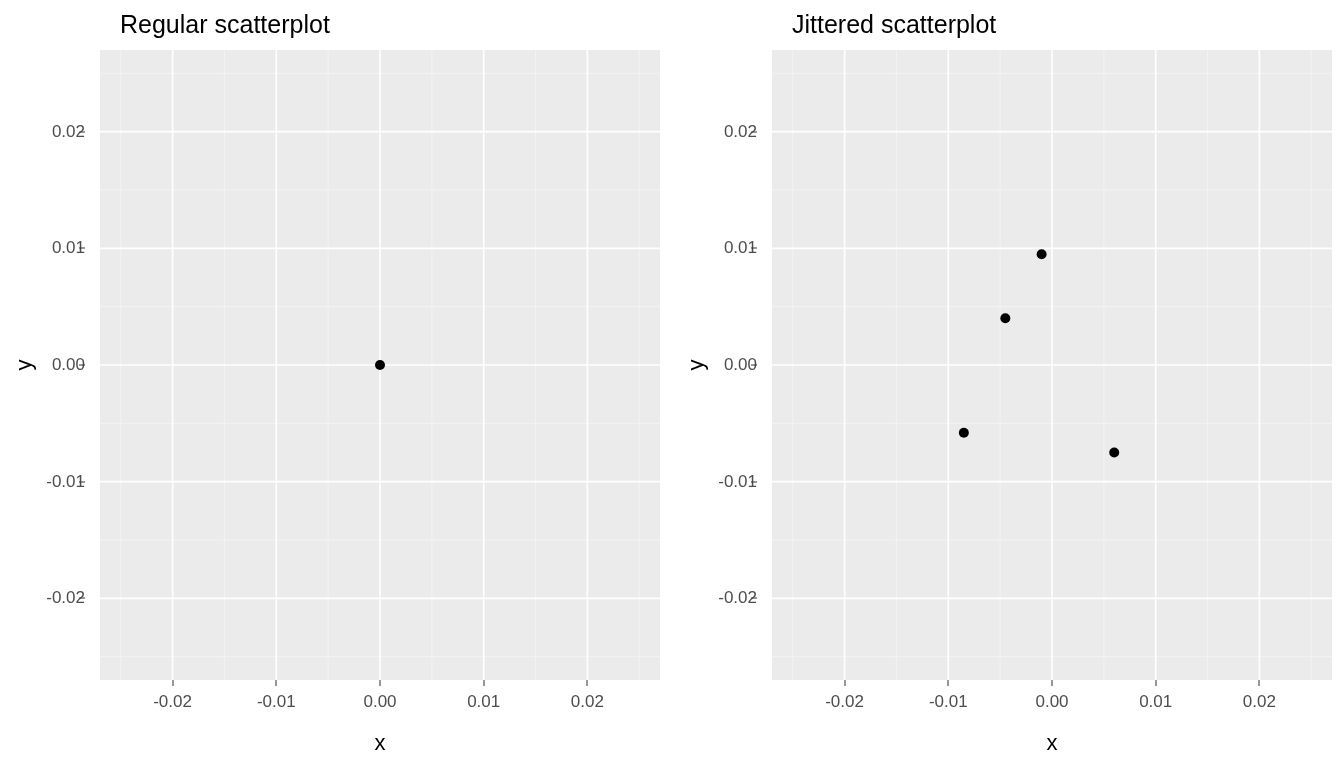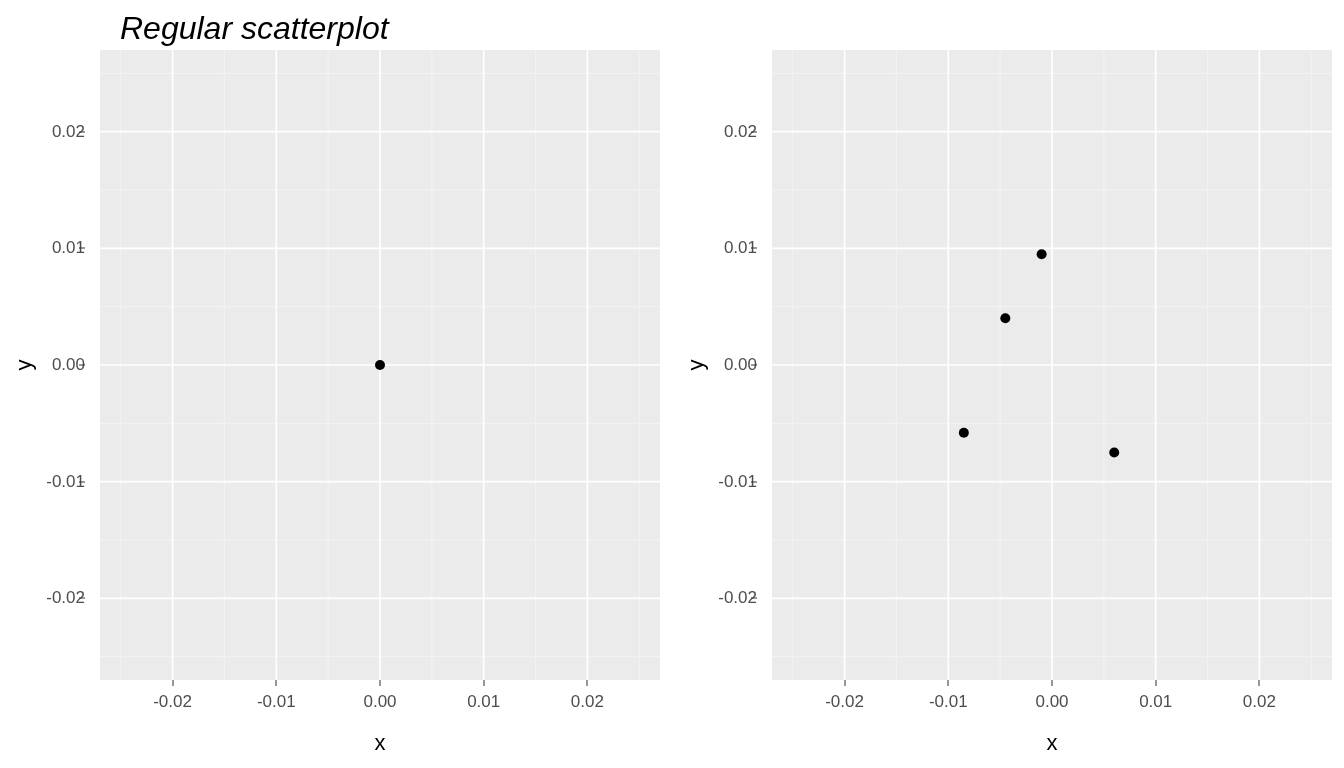--- a/index.html
+++ b/index.html
@@ -14,23 +14,22 @@
   }
   .panel {
     position: relative;
     width: 672px;
     height: 768px;
   }
   .title {
     position: absolute;
     left: 120px;
     top: 10px;
-    font-size: 32px;
+    font-size: 25px;
     color: #000;
-    font-style: italic;
   }
   .plot-bg {
     position: absolute;
     left: 100px;
     top: 50px;
     width: 560px;
     height: 630px;
     background: #EBEBEB;
   }
   .plot-bg svg {
@@ -155,20 +154,21 @@
       <div class="lbl" style="left: 383.704px;">0.01</div>
       <div class="tick-dash-x" style="left: 383.704px;"></div>
       <div class="lbl" style="left: 487.407px;">0.02</div>
       <div class="tick-dash-x" style="left: 487.407px;"></div>
     </div>
   <div class="ylab">y</div>
   <div class="xlab">x</div>
 </div>
 
 <div class="panel">
+  <div class="title">Jittered scatterplot</div>
   <div class="plot-bg">
     <svg id="svg1">
         <line x1="124.44444444444446" x2="124.44444444444446" y1="0" y2="630" class="grid-minor"></line>
         <line x1="228.14814814814812" x2="228.14814814814812" y1="0" y2="630" class="grid-minor"></line>
         <line x1="331.85185185185185" x2="331.85185185185185" y1="0" y2="630" class="grid-minor"></line>
         <line x1="435.5555555555555" x2="435.5555555555555" y1="0" y2="630" class="grid-minor"></line>
         <line x1="20.740740740740723" x2="20.740740740740723" y1="0" y2="630" class="grid-minor"></line>
         <line x1="539.2592592592592" x2="539.2592592592592" y1="0" y2="630" class="grid-minor"></line>
         <line y1="490" y2="490" x1="0" x2="560" class="grid-minor"></line>
         <line y1="373.33333333333337" y2="373.33333333333337" x1="0" x2="560" class="grid-minor"></line>

